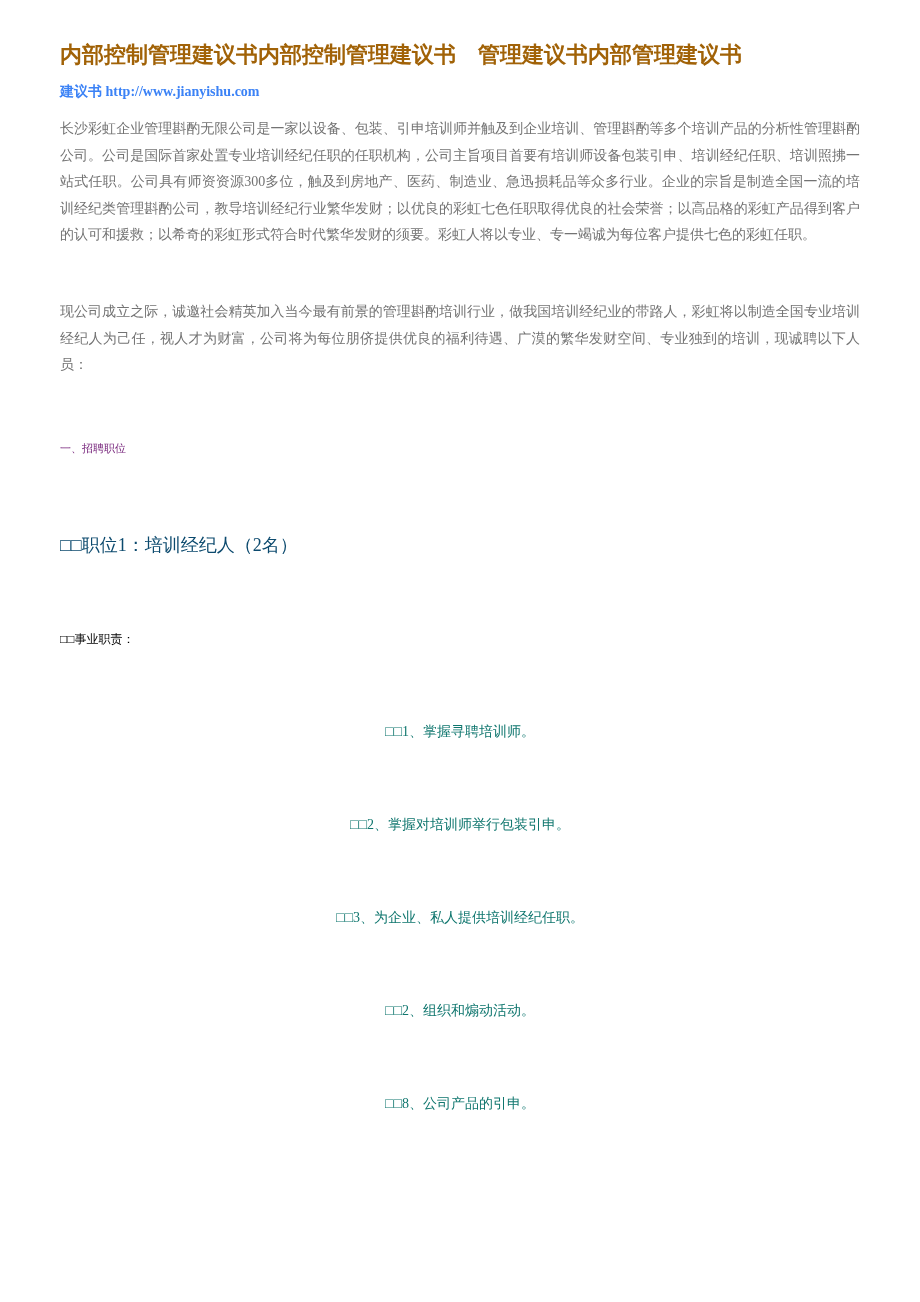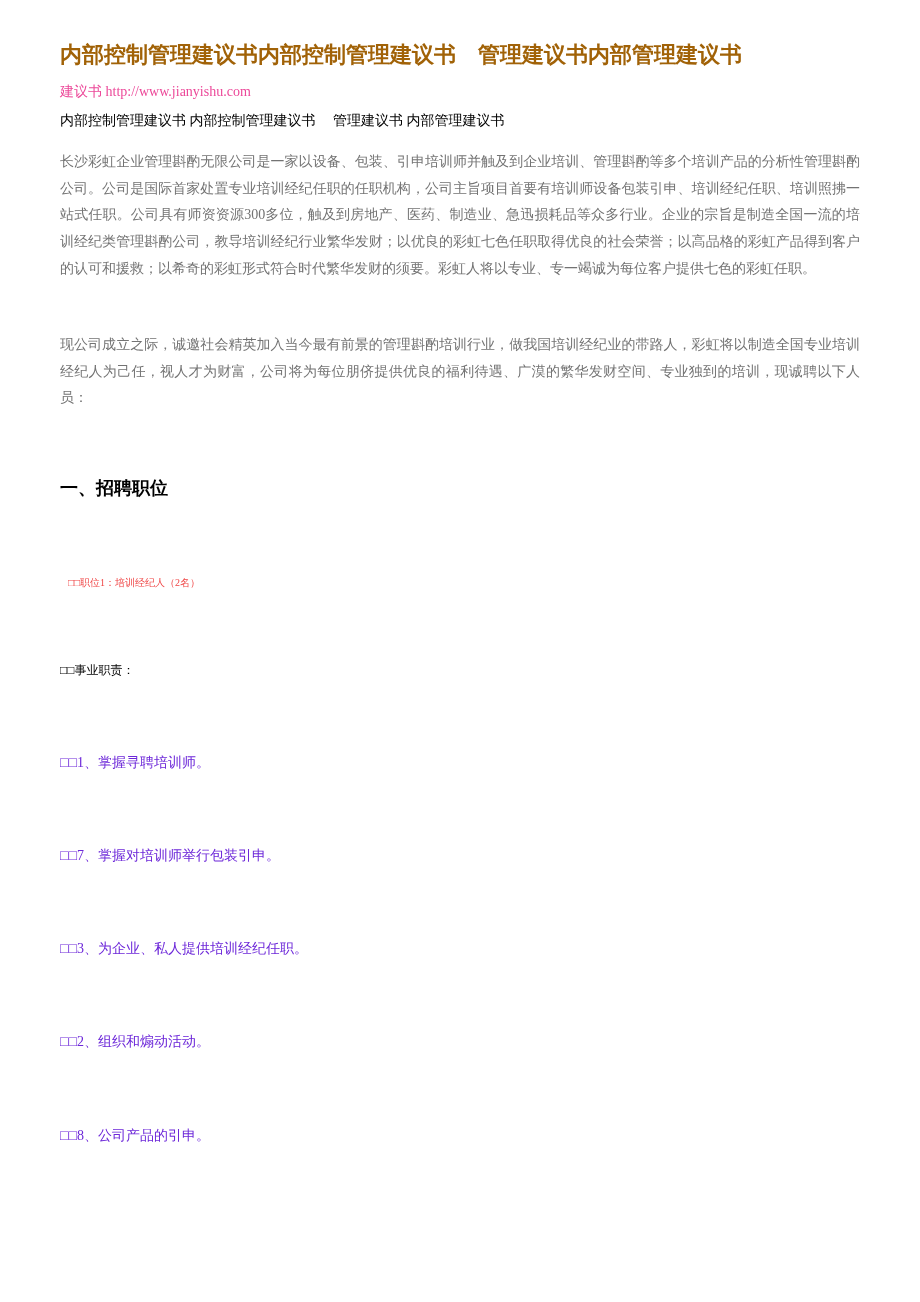--- a/index.html
+++ b/index.html
@@ -21,24 +21,25 @@
 
     .page-title {
       font-size: 22px;
       font-weight: bold;
       color: #a16207;
       line-height: 1.4;
       margin-bottom: 8px;
     }
 
     .url-line {
-      color: #ec4899;
+      color: #3b82f6;
       font-size: 14px;
-      margin-bottom: 4px;
+      margin-bottom: 12px;
       text-decoration: none;
+      font-weight: bold;
     }
 
     .subtitle-line {
       font-size: 14px;
       color: #000000;
       margin-bottom: 16px;
     }
 
     .paragraph {
       font-size: 14px;
@@ -46,59 +47,57 @@
       line-height: 1.9;
       margin-bottom: 20px;
       text-align: justify;
     }
 
     .section-gap {
       height: 30px;
     }
 
     .section-title {
-      font-size: 18px;
-      color: #000000;
+      font-size: 11px;
+      color: #701a75;
       margin-bottom: 30px;
       margin-top: 10px;
-      font-weight: bold;
     }
 
     .position-item {
-      font-size: 10px;
-      color: #ef4444;
+      font-size: 18px;
+      color: #0c4a6e;
       margin-bottom: 28px;
       margin-top: 10px;
-      margin-left: 8px;
     }
 
     .duty-header {
       font-size: 12px;
       color: #000000;
       margin-bottom: 28px;
       margin-top: 10px;
     }
 
     .duty-item {
       font-size: 14px;
-      color: #6d28d9;
+      color: #0f766e;
       margin-bottom: 28px;
       margin-top: 10px;
+      text-align: center;
     }
   </style>
 </head>
 <body>
 
 <div>
 
   <h1 class="page-title">内部控制管理建议书内部控制管理建议书　管理建议书内部管理建议书</h1>
 
   <div class="url-line">建议书 http://www.jianyishu.com</div>
 
-  <div class="subtitle-line">内部控制管理建议书  内部控制管理建议书　 管理建议书  内部管理建议书</div>
 
   <p class="paragraph">长沙彩虹企业管理斟酌无限公司是一家以设备、包装、引申培训师并触及到企业培训、管理斟酌等多个培训产品的分析性管理斟酌公司。公司是国际首家处置专业培训经纪任职的任职机构，公司主旨项目首要有培训师设备包装引申、培训经纪任职、培训照拂一站式任职。公司具有师资资源300多位，触及到房地产、医药、制造业、急迅损耗品等众多行业。企业的宗旨是制造全国一流的培训经纪类管理斟酌公司，教导培训经纪行业繁华发财；以优良的彩虹七色任职取得优良的社会荣誉；以高品格的彩虹产品得到客户的认可和援救；以希奇的彩虹形式符合时代繁华发财的须要。彩虹人将以专业、专一竭诚为每位客户提供七色的彩虹任职。</p>
 
   <div class="section-gap"></div>
 
   <p class="paragraph">现公司成立之际，诚邀社会精英加入当今最有前景的管理斟酌培训行业，做我国培训经纪业的带路人，彩虹将以制造全国专业培训经纪人为己任，视人才为财富，公司将为每位朋侪提供优良的福利待遇、广漠的繁华发财空间、专业独到的培训，现诚聘以下人员：</p>
 
   <div class="section-gap"></div>
 
   <div class="section-title">一、招聘职位</div>
@@ -110,21 +109,21 @@
   <div class="section-gap"></div>
 
   <div class="duty-header">□□事业职责：</div>
 
   <div class="section-gap"></div>
 
   <div class="duty-item">□□1、掌握寻聘培训师。</div>
 
   <div class="section-gap"></div>
 
-  <div class="duty-item">□□7、掌握对培训师举行包装引申。</div>
+  <div class="duty-item">□□2、掌握对培训师举行包装引申。</div>
 
   <div class="section-gap"></div>
 
   <div class="duty-item">□□3、为企业、私人提供培训经纪任职。</div>
 
   <div class="section-gap"></div>
 
   <div class="duty-item">□□2、组织和煽动活动。</div>
 
   <div class="section-gap"></div>

